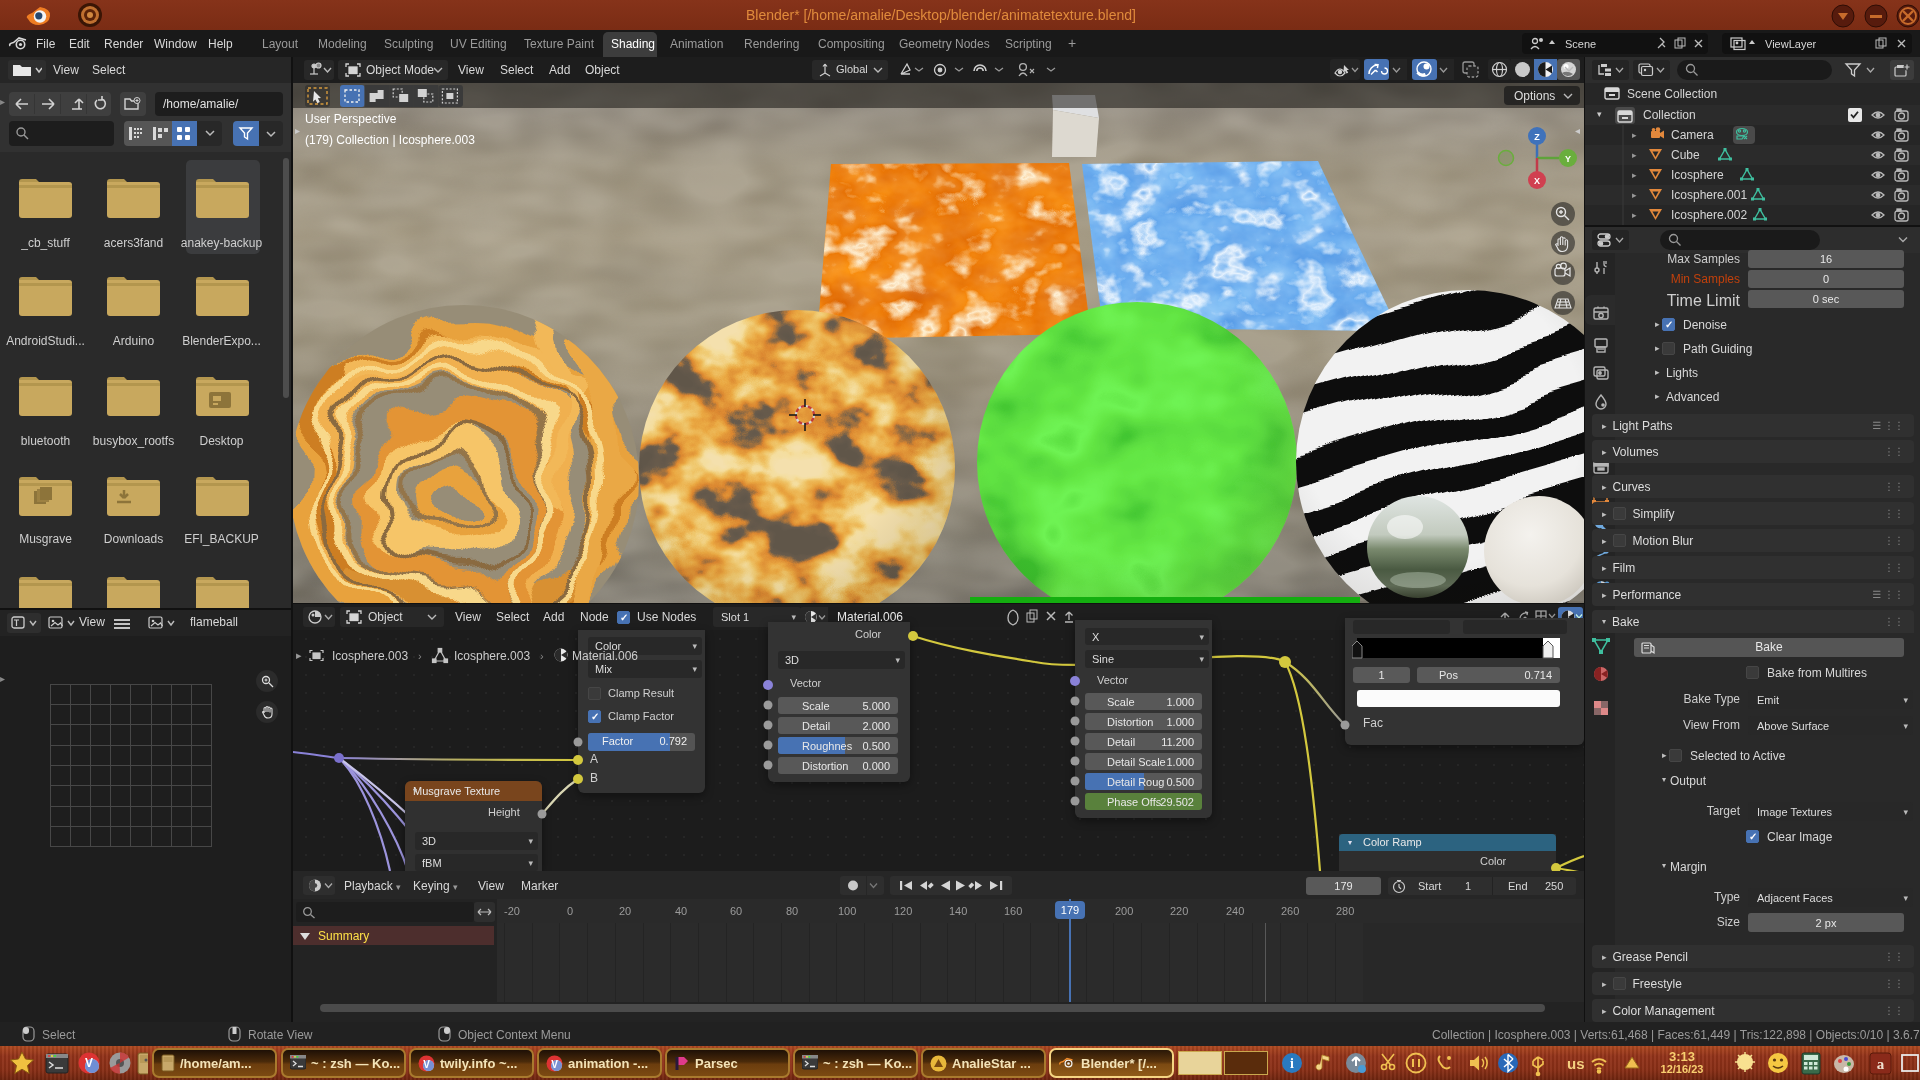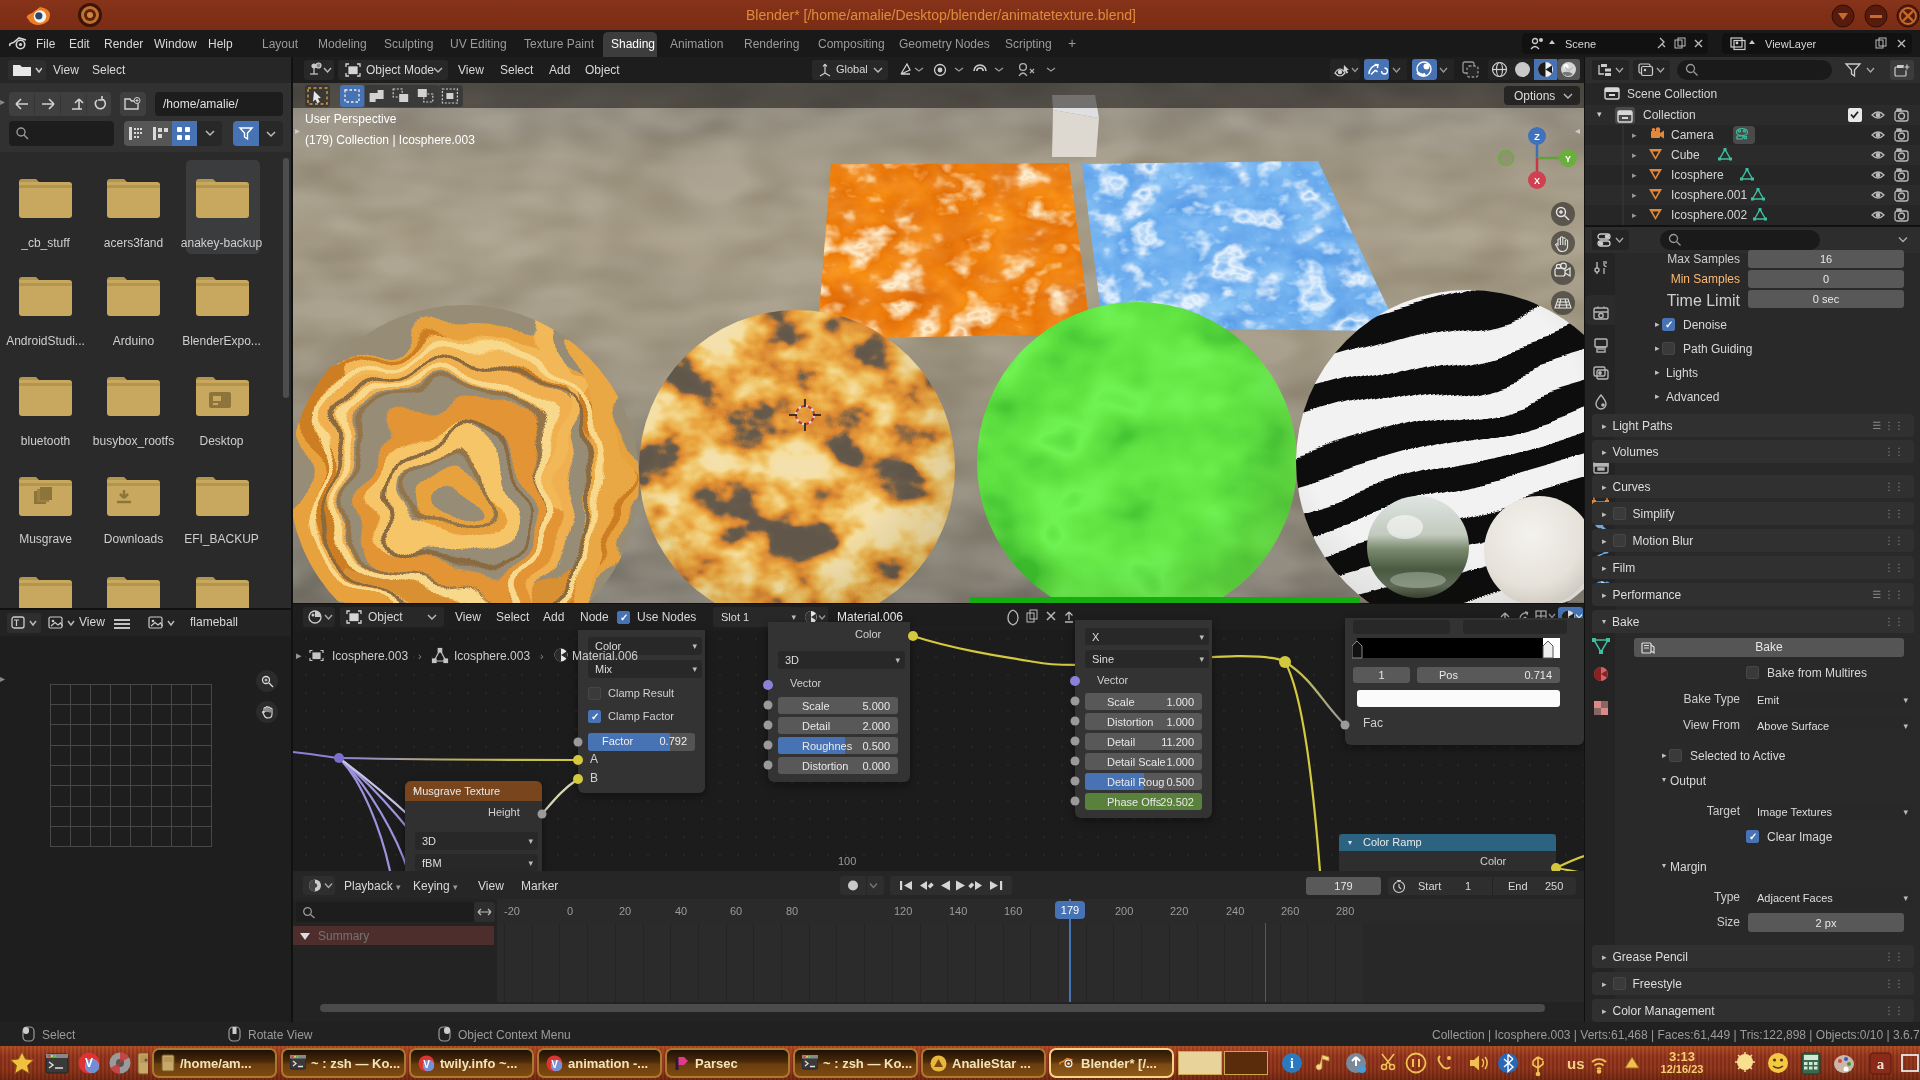--- a/index.html
+++ b/index.html
@@ -948,21 +948,21 @@
 <div class="a" style="left:497px;top:923px;width:1087px;height:79px;background:#2b2b2b;"></div>
 <div class="a" style="left:504px;top:923px;width:860px;height:79px;background:repeating-linear-gradient(90deg,#242424 0px,#242424 1px,transparent 1px,transparent 27.7px);"></div>
 <div class="a" style="left:1363px;top:923px;width:221px;height:79px;background:#282828;"></div>
 <div class="a" style="left:1265px;top:923px;width:1px;height:79px;background:#585858;"></div>
 <div class="gx a" style="left:504px;top:905px;font-size:11px;">-20</div>
 <div class="gx a" style="left:567px;top:905px;font-size:11px;">0</div>
 <div class="gx a" style="left:619px;top:905px;font-size:11px;">20</div>
 <div class="gx a" style="left:675px;top:905px;font-size:11px;">40</div>
 <div class="gx a" style="left:730px;top:905px;font-size:11px;">60</div>
 <div class="gx a" style="left:786px;top:905px;font-size:11px;">80</div>
-<div class="gx a" style="left:838px;top:855px;font-size:11px;">100</div>
+<div class="gx a" style="left:838px;top:905px;font-size:11px;">100</div>
 <div class="gx a" style="left:894px;top:905px;font-size:11px;">120</div>
 <div class="gx a" style="left:949px;top:905px;font-size:11px;">140</div>
 <div class="gx a" style="left:1004px;top:905px;font-size:11px;">160</div>
 <div class="gx a" style="left:1115px;top:905px;font-size:11px;">200</div>
 <div class="gx a" style="left:1170px;top:905px;font-size:11px;">220</div>
 <div class="gx a" style="left:1226px;top:905px;font-size:11px;">240</div>
 <div class="gx a" style="left:1281px;top:905px;font-size:11px;">260</div>
 <div class="gx a" style="left:1336px;top:905px;font-size:11px;">280</div>
 <div class="a" style="left:1069px;top:899px;width:2px;height:103px;background:#4772b3;"></div>
 <div class="a" style="left:1055px;top:901px;width:30px;height:18px;background:#4772b3;border-radius:4px;color:#fff;font-size:11px;text-align:center;line-height:18px;">179</div>
@@ -973,21 +973,21 @@
       <line x1="8.5" y1="8.5" x2="12.5" y2="12" stroke="#999" stroke-width="1.3"></line>
     </svg>
 <div class="a" style="left:474px;top:902px;width:21px;height:20px;background:#2e2e2e;border-radius:3px;"></div>
 <svg class="a" style="left:477px;top:907px" width="16" height="10" viewBox="0 0 16 10">
       <path d="M1 5 h13 M1 5 l3 -3 M1 5 l3 3 M14 5 l-3 -3 M14 5 l-3 3" stroke="#bbb" stroke-width="1.2" fill="none"></path>
     </svg>
 <div class="a" style="left:293px;top:926px;width:201px;height:19px;background:#4d2e2d;"></div>
 <svg class="a" style="left:299px;top:931px" width="12" height="10" viewBox="0 0 12 10">
       <path d="M1 2 h10 l-5 7 Z" fill="#ddd"></path>
     </svg>
-<div class="tx a" style="left:318px;top:929px;font-size:12px;color:#737373;">Summary</div>
+<div class="tx a" style="left:318px;top:929px;font-size:12px;color:#fde047;">Summary</div>
 
 <div class="a" style="left:320px;top:1004px;width:1225px;height:8px;background:#4b4b4b;border-radius:4px;"></div>
 
 <div class="a" style="left:1585px;top:57px;width:335px;height:168px;background:#262626;"></div>
 <div class="a" style="left:1585px;top:57px;width:335px;height:26px;background:#2d2d2d;"></div>
 <div class="a" style="left:1592px;top:60px;width:37px;height:20px;background:#242424;border-radius:3px;"></div>
 <svg class="a" style="left:1596px;top:62px" width="32" height="16" viewBox="0 0 32 16">
       <g stroke="#ccc" stroke-width="1.3" fill="none">
         <path d="M3 3 v9 h5"></path>
         <rect x="5" y="2" width="6" height="3" fill="#ccc" stroke="none"></rect>
@@ -1203,21 +1203,21 @@
 <g transform="translate(0,440)">
         <rect x="3" y="3" width="7" height="7" fill="#d88"></rect>
         <rect x="10" y="3" width="7" height="7" fill="#866"></rect>
         <rect x="3" y="10" width="7" height="7" fill="#866"></rect>
         <rect x="10" y="10" width="7" height="7" fill="#d88"></rect>
       </g>
 </svg>
 
 <div class="gx a" style="left:1640px;top:252px;width:100px;text-align:right;font-size:12px;color:#cecece;">Max Samples</div>
     <div class="fld" style="left:1748px;top:250px;width:156px;height:18px;">16</div>
-<div class="gx a" style="left:1640px;top:272px;width:100px;text-align:right;font-size:12px;color:#fdba74;">Min Samples</div>
+<div class="gx a" style="left:1640px;top:272px;width:100px;text-align:right;font-size:12px;color:#c2410c;">Min Samples</div>
     <div class="fld" style="left:1748px;top:270px;width:156px;height:18px;">0</div>
 <div class="gx a" style="left:1640px;top:292px;width:100px;text-align:right;font-size:16px;color:#cecece;">Time Limit</div>
     <div class="fld" style="left:1748px;top:290px;width:156px;height:18px;">0 sec</div>
 <div class="caret a" style="left:1645px;top:319px;">▸</div>
     <div class="cb cbon" style="left:1662px;top:318px;"></div>
     <div class="tx a" style="left:1683px;top:318px;">Denoise</div>
 <div class="caret a" style="left:1645px;top:343px;">▸</div>
     <div class="cb" style="left:1662px;top:342px;"></div>
     <div class="tx a" style="left:1683px;top:342px;">Path Guiding</div>
 <div class="caret a" style="left:1645px;top:367px;">▸</div>

